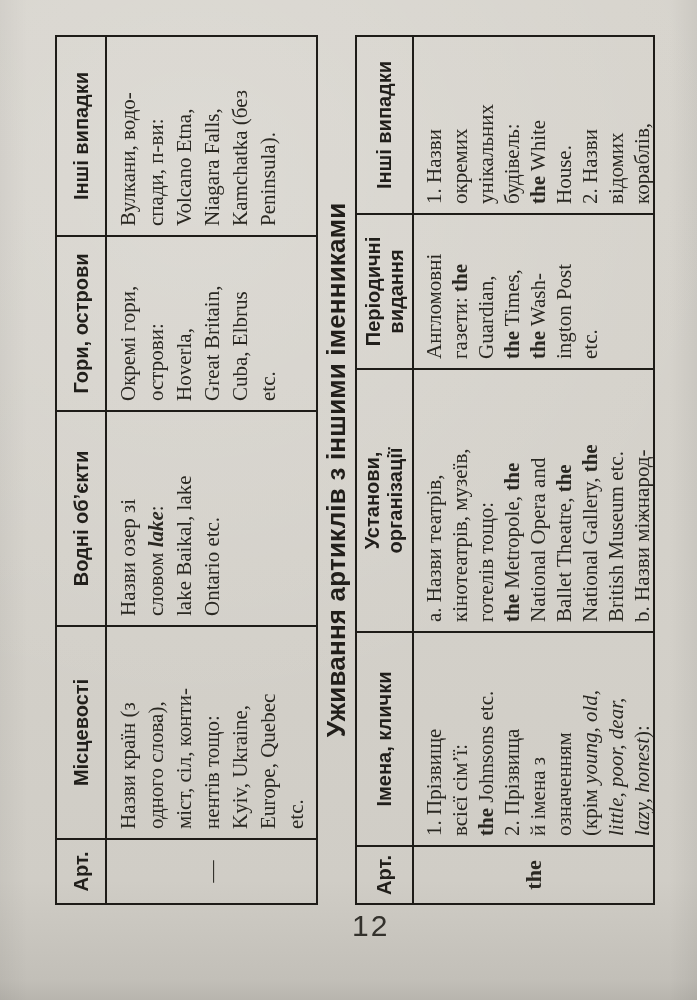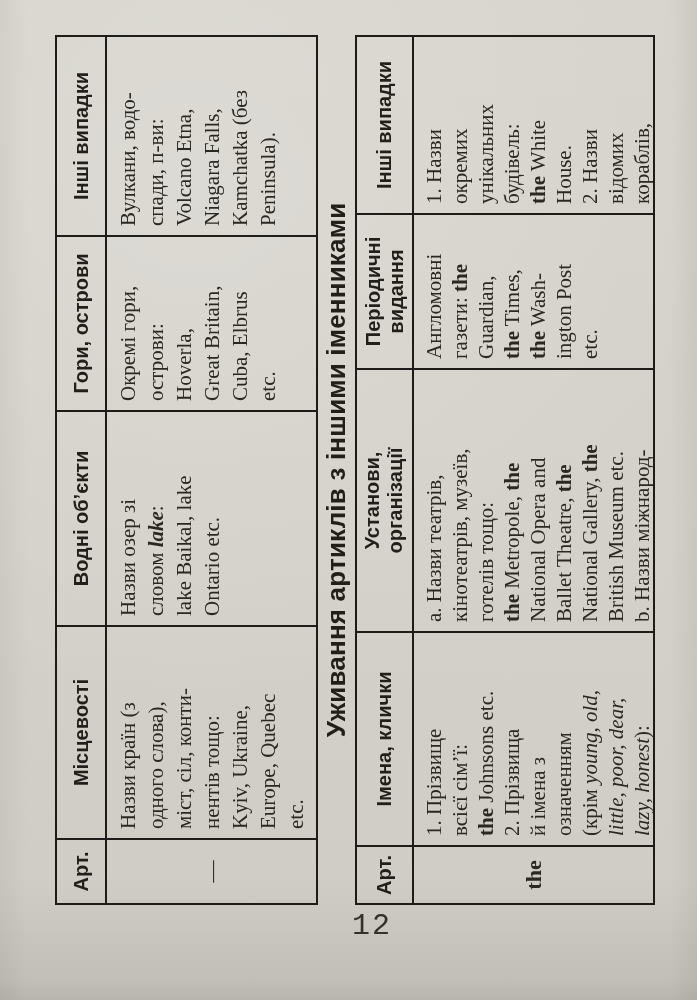--- a/index.html
+++ b/index.html
@@ -57,21 +57,21 @@
   .article-mark{font-size:22px;font-weight:bold;}
   #t1 .article-mark{font-weight:normal;}
   .sheet-title{
     height:37px;line-height:37px;text-align:center;
     font-family:"Liberation Sans","DejaVu Sans",sans-serif;
     font-weight:bold;font-size:26px;color:#221f1b;
     letter-spacing:0.2px;
   }
   .page-number{
     position:absolute;left:352px;top:909px;
-    font-family:Liberation Mono, monospace;
+    font-family:Liberation Sans, sans-serif;
     font-size:30px;color:#33312c;letter-spacing:2px;text-align:right;
   }
 </style>
 </head>
 <body>
 
 <div class="page">
   <div class="rotated-region">
     <div class="sheet">
       <div class="gtable" id="t1">

